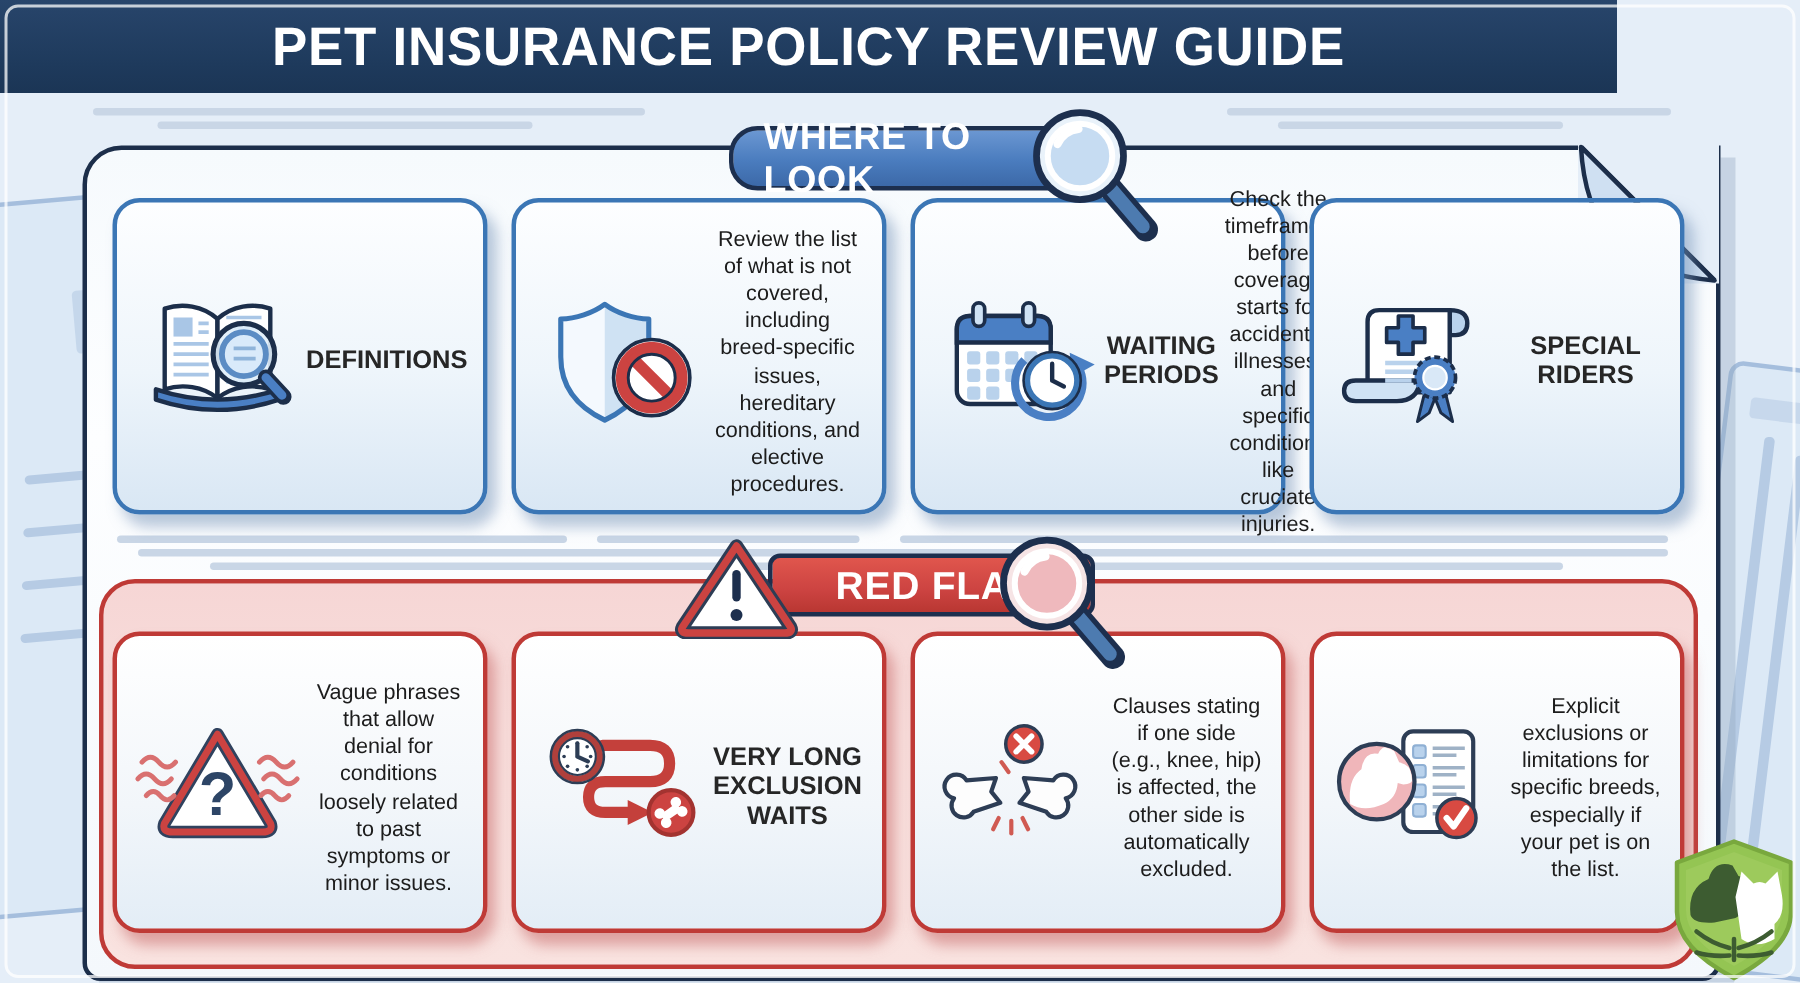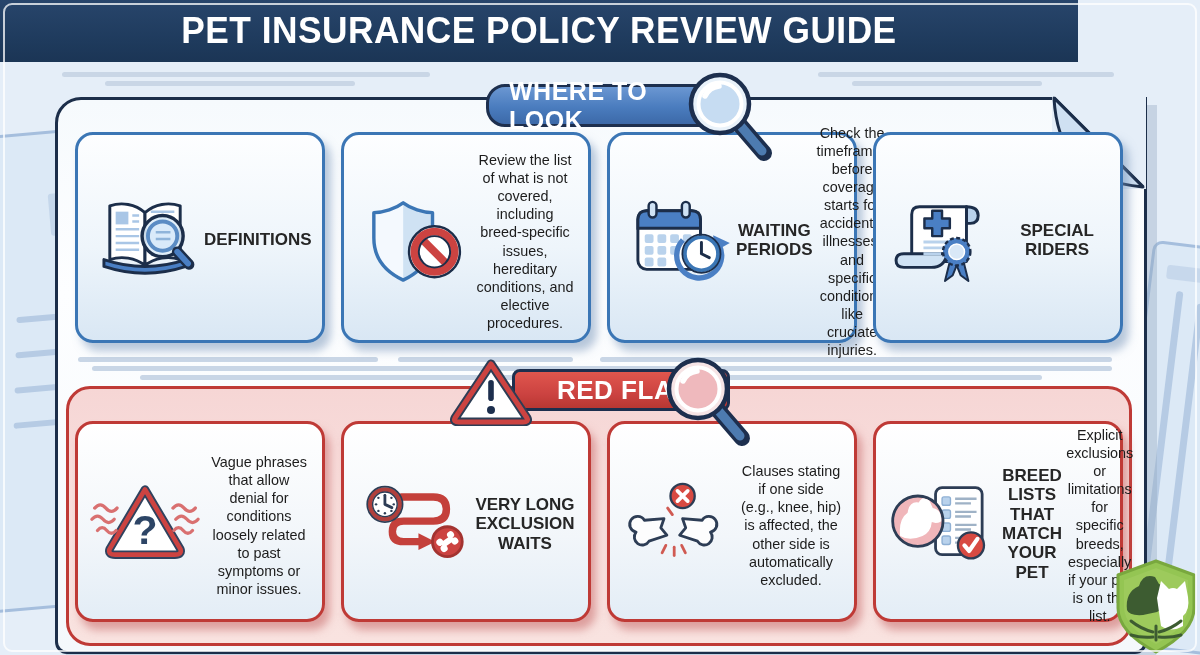--- a/index.html
+++ b/index.html
@@ -309,22 +309,20 @@
         </g>
         <circle cx="33" cy="42" r="27" fill="#f0b6ba" stroke="#2d3d55" stroke-width="3"></circle>
         <clipPath id="dogclip">
             <circle cx="33" cy="42" r="25.3"></circle>
           </clipPath>
         <path clip-path="url(#dogclip)" d="M14 58 Q12 40 22 33 Q24 20 34 22 Q38 14 45 19 L49 28 Q58 30 59 39 Q59 44 52 44 L48 43 Q47 54 38 58 Q24 64 14 58 Z" fill="#ffffff"></path>
         <circle cx="90" cy="68" r="14" fill="#d84a42" stroke="#2d3d55" stroke-width="2.5"></circle>
         <path d="M83 68 L88 74 L97 61" stroke="#ffffff" stroke-width="4.5" fill="none" stroke-linecap="round" stroke-linejoin="round"></path>
       </svg>
     </div>
-    <div class="card-title">BREED LISTS THAT
-MATCH YOUR PET</div>
     <div class="card-body">Explicit exclusions or limitations for specific breeds, especially if your pet is on the list.</div>
   </div>
 </div>
 
 <svg class="abs logo" width="88" height="97" viewBox="0 0 88 97">
   <path d="M44 3 L82 17 L82 50 Q82 74 44 94 Q6 74 6 50 L6 17 Z" fill="#94c553" stroke="#79a83e" stroke-width="3" stroke-linejoin="round"></path>
   <path d="M44 10 L76 22 L76 49 Q76 69 44 86 Q12 69 12 49 L12 22 Z" fill="#a5d065" opacity=".5"></path>
   <path d="M15 52 Q13 34 27 28 Q31 15 43 19 L47 26 Q57 28 59 36 L53 40 Q53 50 45 54 L31 57 Q17 58 15 52 Z" fill="#3d5c31"></path>
   <path d="M45 40 L49 23 L57 31 Q61 29 65 31 L73 23 L76 39 Q78 52 71 58 L71 68 Q59 75 49 68 L47 54 Z" fill="#ffffff"></path>
   <g stroke="#3d5c31" stroke-width="3" fill="none" stroke-linecap="round">

